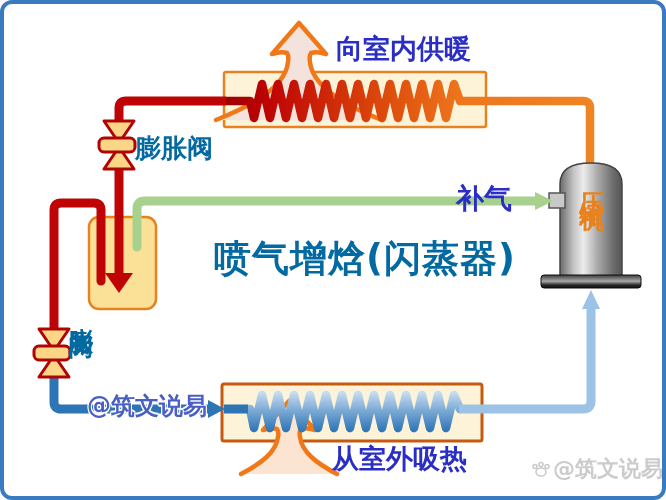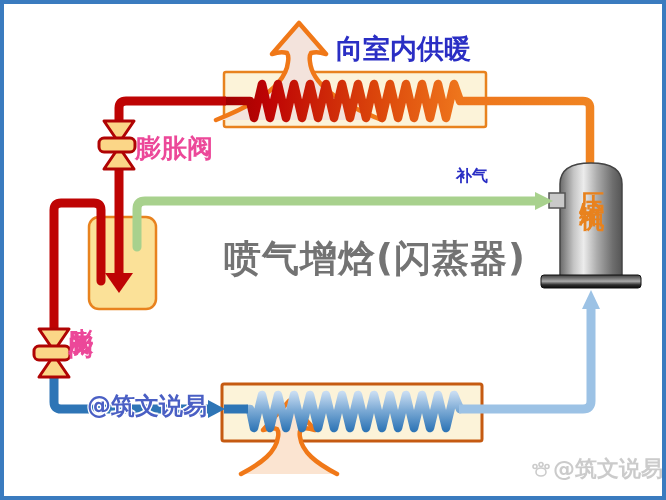--- a/index.html
+++ b/index.html
@@ -1,31 +1,31 @@
 <!DOCTYPE html>
 <html><head>
 <meta charset="utf-8">
 <style>
   html,body{margin:0;padding:0;background:#fff;}
   #stage{
     position:relative;width:666px;height:500px;box-sizing:border-box;
-    border:4px solid #3A7BBF;border-radius:0;background:#ffffff;overflow:hidden;
+    border:4px solid #3A7BBF;border-radius:12px;background:#ffffff;overflow:hidden;
     font-family:"DejaVu Sans",sans-serif;
   }
   #pipes{position:absolute;left:0;top:0;width:666px;height:500px;}
   .lbl{position:absolute;font-weight:bold;white-space:nowrap;line-height:1.05;}
-  .lbl-orange{color:#ec4899;}
+  .lbl-orange{color:#0369a1;}
   .lbl-blue{color:#2A2EC4;}
   .vert{writing-mode:vertical-rl;text-orientation:upright;}
   #lbl-indoor{left:332px;top:31px;font-size:27px;}
   #lbl-condenser{left:320px;top:130px;font-size:27px;}
   #lbl-valve1{left:131px;top:131px;font-size:26px;}
   #lbl-flash{left:153px;top:249px;font-size:24px;}
-  #lbl-title{left:220px;top:236px;font-size:37px;color:#737373;letter-spacing:1px;}
-  #lbl-makeup{left:452px;top:164px;font-size:16px;}
+  #lbl-title{left:210px;top:236px;font-size:37px;color:#0369a1;letter-spacing:1px;}
+  #lbl-makeup{left:452px;top:180px;font-size:28px;}
   #lbl-compressor{left:574px;top:169px;font-size:25px;color:#E8821E;letter-spacing:7px;}
   #lbl-valve2{left:63px;top:305px;font-size:25px;letter-spacing:2px;}
   #lbl-evap{left:308px;top:342px;font-size:27px;}
   #lbl-outdoor{left:328px;top:441px;font-size:27px;}
   #wm-pipe{left:83px;top:390px;font-size:24px;color:#4A5FC4;
     text-shadow:-1px -1px 0 #fff,1px -1px 0 #fff,-1px 1px 0 #fff,1px 1px 0 #fff,0 2px 0 #fff,0 -2px 0 #fff;}
   #wm-corner{left:527px;top:453px;font-size:22px;color:rgba(175,175,175,0.65);
     font-weight:bold;display:flex;align-items:center;gap:2px;}
 </style>
 </head>
@@ -108,20 +108,21 @@
       <rect x="30" y="342" width="36" height="14" rx="5"></rect>
     </g>
   </svg>
 
   <div class="lbl lbl-blue" id="lbl-indoor">向室内供暖</div>
   <div class="lbl lbl-orange" id="lbl-valve1">膨胀阀</div>
   <div class="lbl" id="lbl-title">喷气增焓(闪蒸器)</div>
   <div class="lbl lbl-blue" id="lbl-makeup">补气</div>
   <div class="lbl vert" id="lbl-compressor">压缩机</div>
   <div class="lbl lbl-orange vert" id="lbl-valve2">膨胀阀</div>
+  <div class="lbl lbl-blue" id="lbl-outdoor">从室外吸热</div>
 
   <div class="lbl" id="wm-pipe">@筑文说易</div>
   <div class="lbl" id="wm-corner">
     <svg width="20" height="20" viewBox="0 0 20 20">
       <g fill="none" stroke="rgba(175,175,175,0.65)" stroke-width="1.6">
         <ellipse cx="10" cy="13" rx="5" ry="4"></ellipse>
         <circle cx="4" cy="7.5" r="2"></circle>
         <circle cx="10" cy="5.5" r="2"></circle>
         <circle cx="16" cy="7.5" r="2"></circle>
       </g>

